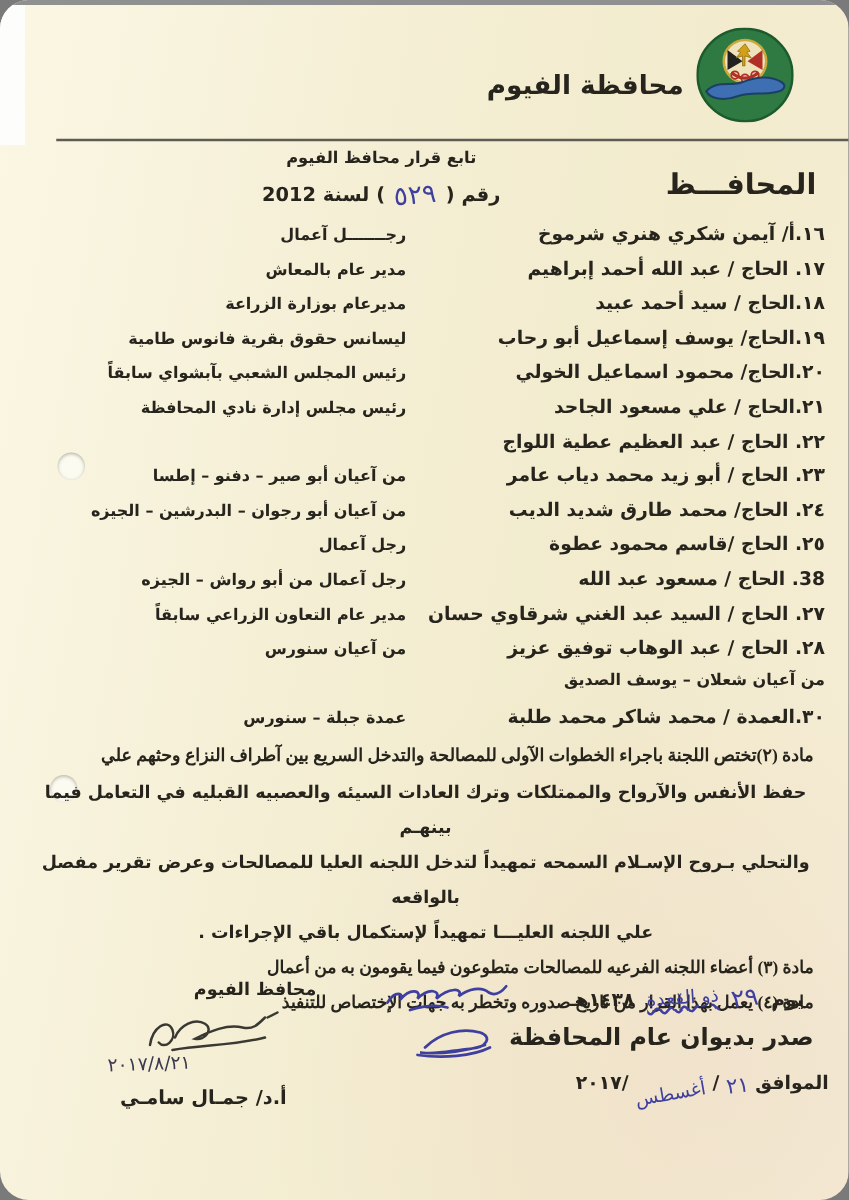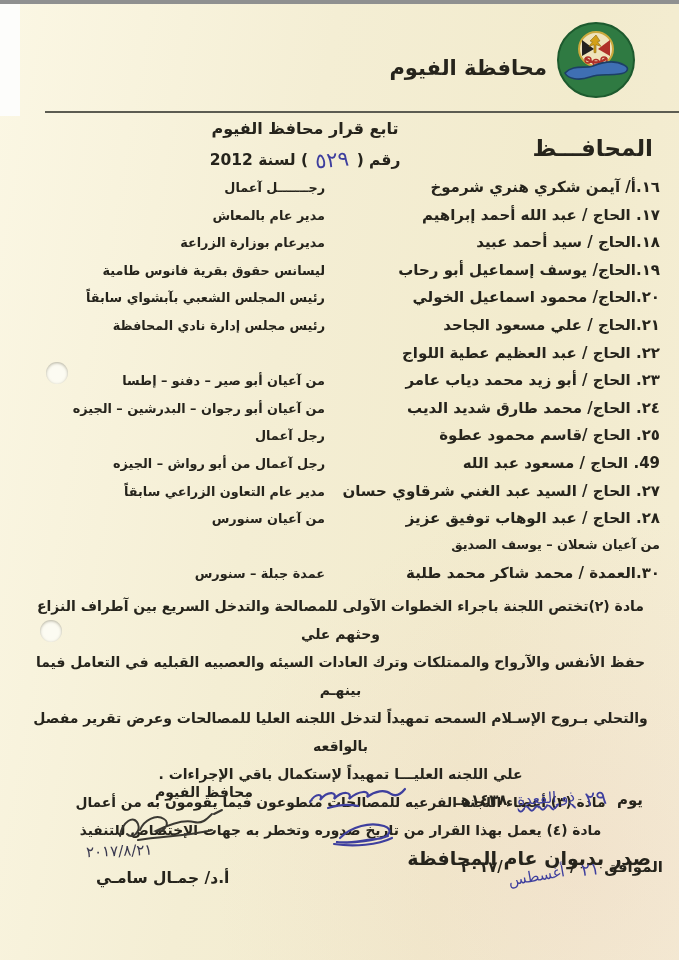--- a/index.html
+++ b/index.html
@@ -1,47 +1,47 @@
 <!DOCTYPE html>
 <html lang="ar" dir="rtl"><head>
 <meta charset="utf-8">
 <style>
   html,body{margin:0;padding:0;background:#7a7a7a;}
   .page{
     position:relative;width:679px;height:960px;overflow:hidden;
     background:
       radial-gradient(circle at 85% 90%, rgba(233,196,186,.25), transparent 35%),
       linear-gradient(100deg,#fbf7e4 0%,#f4eed4 40%,#f2ebcd 70%,#f5eed6 100%);
-    font-family:"DejaVu Sans",sans-serif;color:#26241c;direction:rtl;
+    font-family:"DejaVu Sans",sans-serif;color:#26241c;direction:rtl;border-radius:23px;
   }
   .scan-top{position:absolute;top:0;left:0;right:0;height:4px;background:#8f9090;}
   .scan-corner{position:absolute;top:4px;left:0;width:20px;height:112px;background:#fdfdfb;}
   .hole{position:absolute;width:22px;height:22px;border-radius:50%;background:#fcfbf2;box-shadow:inset 0 1px 3px rgba(120,115,90,.55);}
   .hole.h1{left:46px;top:362px;}
   .hole.h2{left:40px;top:620px;}
 
   .logo{position:absolute;top:22px;right:44px;width:78px;height:76px;}
   .brand{position:absolute;top:56px;right:132px;font-size:21px;font-weight:700;letter-spacing:.5px;}
   .rule{position:absolute;top:111px;left:45px;right:0;height:2px;background:#5c5c52;}
   .office{position:absolute;top:119px;right:26px;font-size:23px;font-weight:700;margin-top:16px;}
 
   .titleblock{position:absolute;top:119px;left:205px;width:200px;text-align:center;}
-  .titleblock .t1{font-size:16px;font-weight:700;}
+  .titleblock .t1{font-size:13px;font-weight:700;}
   .titleblock .t2{font-size:15.5px;font-weight:700;margin-top:8px;}
   .hand{color:#3e3f9e;}
   .decno{display:inline-block;font-size:21px;font-weight:400;transform:rotate(-5deg);position:relative;top:2px;padding:0 2px;}
 
   .members{position:absolute;top:178px;right:19px;left:16px;}
   .mrow{display:flex;align-items:baseline;height:27.6px;}
   .mname{width:335px;font-size:15px;font-weight:700;white-space:nowrap;}
   .mrole{flex:1;font-size:12.8px;font-weight:700;white-space:nowrap;padding-left:4px;}
 
   .articles{position:absolute;top:592px;right:28px;left:30px;font-size:14px;font-weight:700;line-height:28px;}
   .articles .c{text-align:center;}
-  .articles .r{text-align:center;}
+  .articles .r{text-align:right;font-family:Liberation Serif, serif;}
   .a34{font-size:13.8px;}
   .issued{text-align:right;font-size:19px;}
 
   .hijri{position:absolute;top:786px;right:36px;display:flex;align-items:baseline;gap:10px;font-size:15px;font-weight:700;}
   .hijri .day{display:inline-block;font-size:20px;font-weight:400;transform:rotate(-8deg);}
   .hijri .month{display:inline-block;font-size:15px;font-weight:400;transform:rotate(-4deg);text-decoration:underline wavy 1.5px;position:relative;top:-2px;}
 
   .greg{position:absolute;top:856px;right:16px;font-size:15px;font-weight:700;white-space:nowrap;}
   .greg .day{display:inline-block;font-size:17px;font-weight:400;transform:rotate(-6deg);position:relative;top:3px;}
   .greg .month{display:inline-block;font-size:15px;font-weight:400;transform:rotate(-10deg);position:relative;top:9px;}
@@ -117,21 +117,21 @@
       </div>
     <div class="mrow">
         <span class="mname">٢٤. الحاج/ محمد طارق شديد الديب</span>
         <span class="mrole">من آعيان أبو رجوان – البدرشين – الجيزه</span>
       </div>
     <div class="mrow">
         <span class="mname">٢٥. الحاج /قاسم محمود عطوة</span>
         <span class="mrole">رجل آعمال</span>
       </div>
     <div class="mrow">
-        <span class="mname">49. الحاج / مسعود عبد الله</span>
+        <span class="mname">38. الحاج / مسعود عبد الله</span>
         <span class="mrole">رجل آعمال من أبو رواش – الجيزه</span>
       </div>
     <div class="mrow">
         <span class="mname">٢٧. الحاج / السيد عبد الغني شرقاوي حسان</span>
         <span class="mrole">مدير عام التعاون الزراعي سابقاً</span>
       </div>
     <div class="mrow">
         <span class="mname">٢٨. الحاج / عبد الوهاب توفيق عزيز</span>
         <span class="mrole">من آعيان سنورس</span>
       </div>

